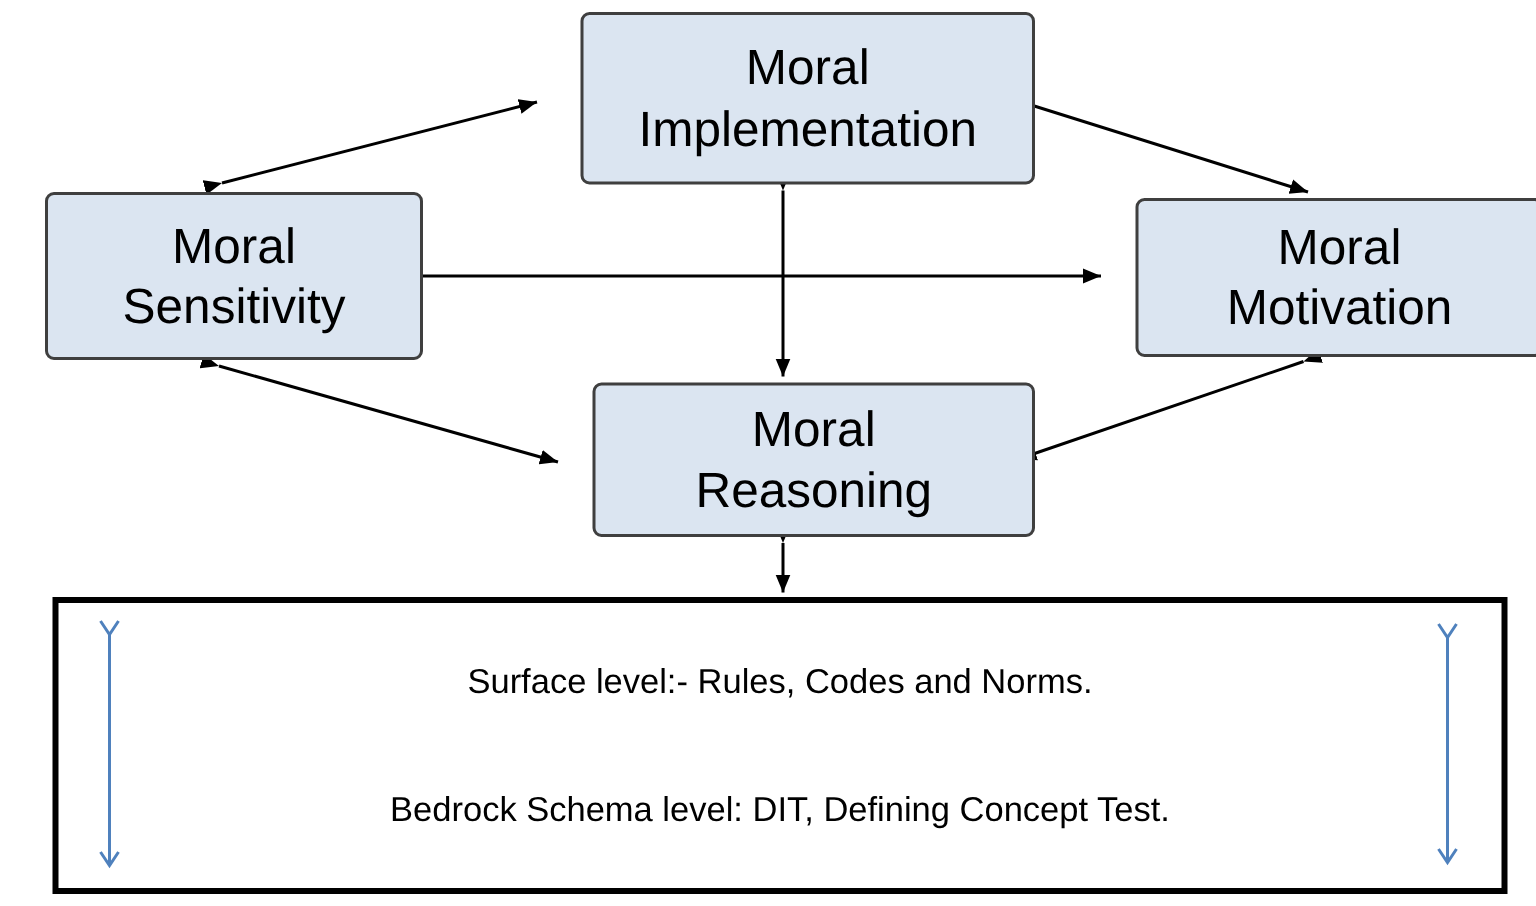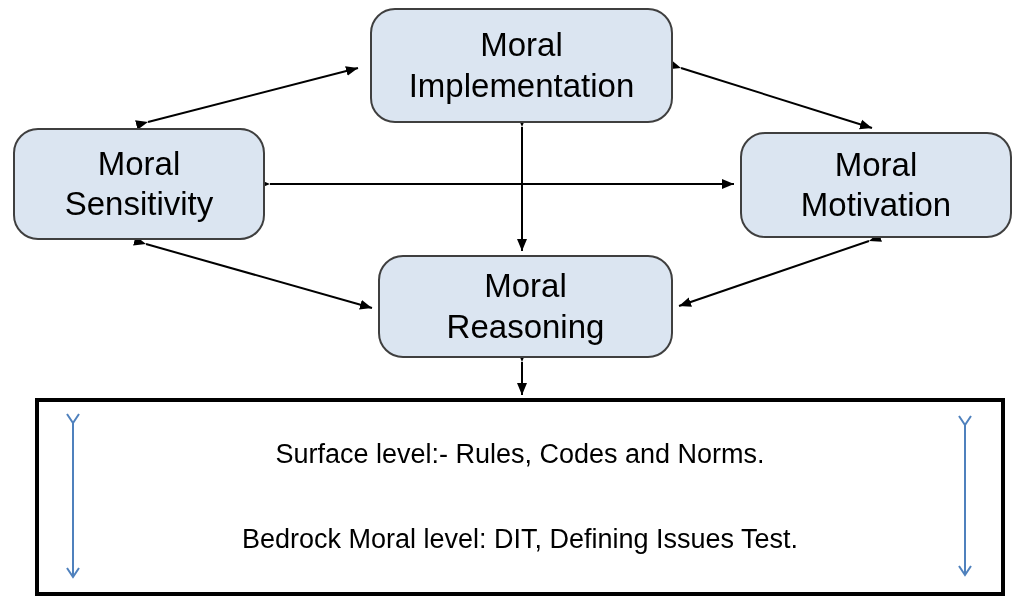--- a/index.html
+++ b/index.html
@@ -24,48 +24,49 @@
   }
   .arrow-layer {
     position: absolute; left: 0; top: 0;
     width: 1024px; height: 604px;
     pointer-events: none;
   }
   .node {
     position: absolute;
     background: var(--node-fill);
     border: 2px solid var(--node-border);
-    border-radius: 25px;
+    border-radius: 6px;
     display: flex;
     align-items: center;
     justify-content: center;
     text-align: center;
     font-size: 33px;
     line-height: 1.22;
     color: var(--text);
     white-space: pre-line;
+    margin-left: 17px;
   }
   .node-implementation { left: 370px; top: 8px;   width: 303px; height: 115px; }
   .node-sensitivity    { left: 13px;  top: 128px; width: 252px; height: 112px; }
   .node-motivation     { left: 740px; top: 132px; width: 272px; height: 106px; }
   .node-reasoning      { left: 378px; top: 255px; width: 295px; height: 103px; }
   .levels-box {
     position: absolute;
     left: 35px; top: 398px;
     width: 970px; height: 198px;
     border: 4px solid var(--box-border);
     background: var(--background);
     display: flex;
     flex-direction: column;
     justify-content: space-around;
     align-items: center;
     padding: 10px 90px;
   }
   .level-line {
-    font-size: 27px;
+    font-size: 23px;
     color: var(--text);
     text-align: center;
     white-space: nowrap;
   }
   .blue-arrow {
     position: absolute;
     top: 412px;
     width: 24px; height: 174px;
     pointer-events: none;
   }
@@ -99,21 +100,21 @@
 Implementation</div>
   <div class="node node-sensitivity">Moral
 Sensitivity</div>
   <div class="node node-motivation">Moral
 Motivation</div>
   <div class="node node-reasoning">Moral
 Reasoning</div>
 
   <div class="levels-box">
     <div class="level-line">Surface level:- Rules, Codes and Norms.</div>
-    <div class="level-line">Bedrock Moral level: DIT, Defining Issues Test.</div>
+    <div class="level-line">Bedrock Schema level: DIT, Defining Concept Test.</div>
   </div>
 
   <svg class="blue-arrow blue-arrow-left" viewBox="0 0 24 174" xmlns="http://www.w3.org/2000/svg">
     <line x1="12" y1="10" x2="12" y2="164" stroke="var(--blue-arrow)" stroke-width="2" marker-start="url(#bh)" marker-end="url(#bh)"></line>
   </svg>
   <svg class="blue-arrow blue-arrow-right" viewBox="0 0 24 174" xmlns="http://www.w3.org/2000/svg">
     <line x1="12" y1="12" x2="12" y2="162" stroke="var(--blue-arrow)" stroke-width="2" marker-start="url(#bh)" marker-end="url(#bh)"></line>
   </svg>
 
 </div>

